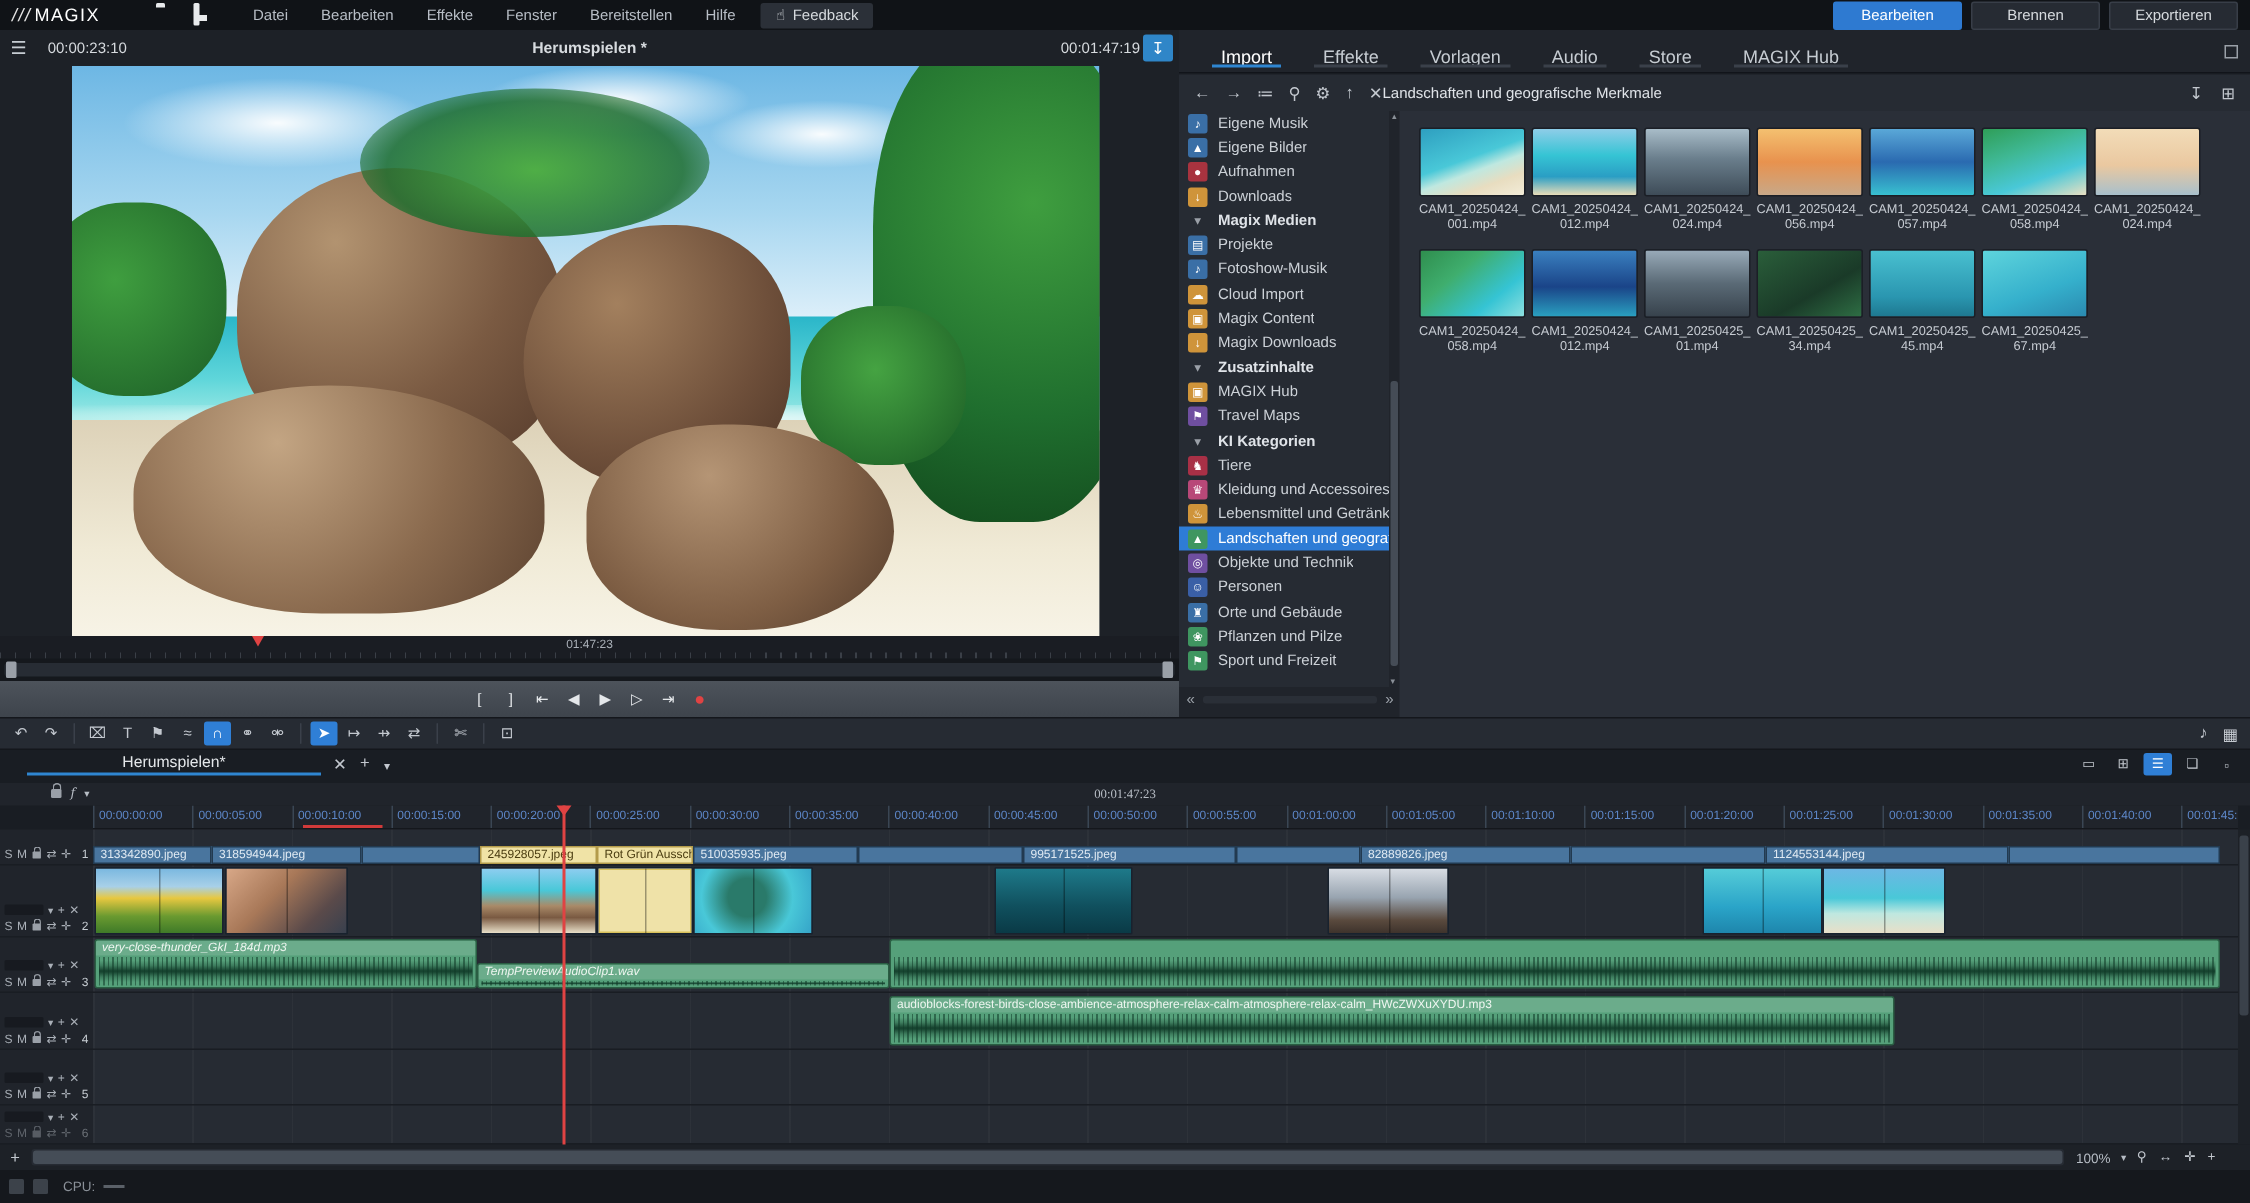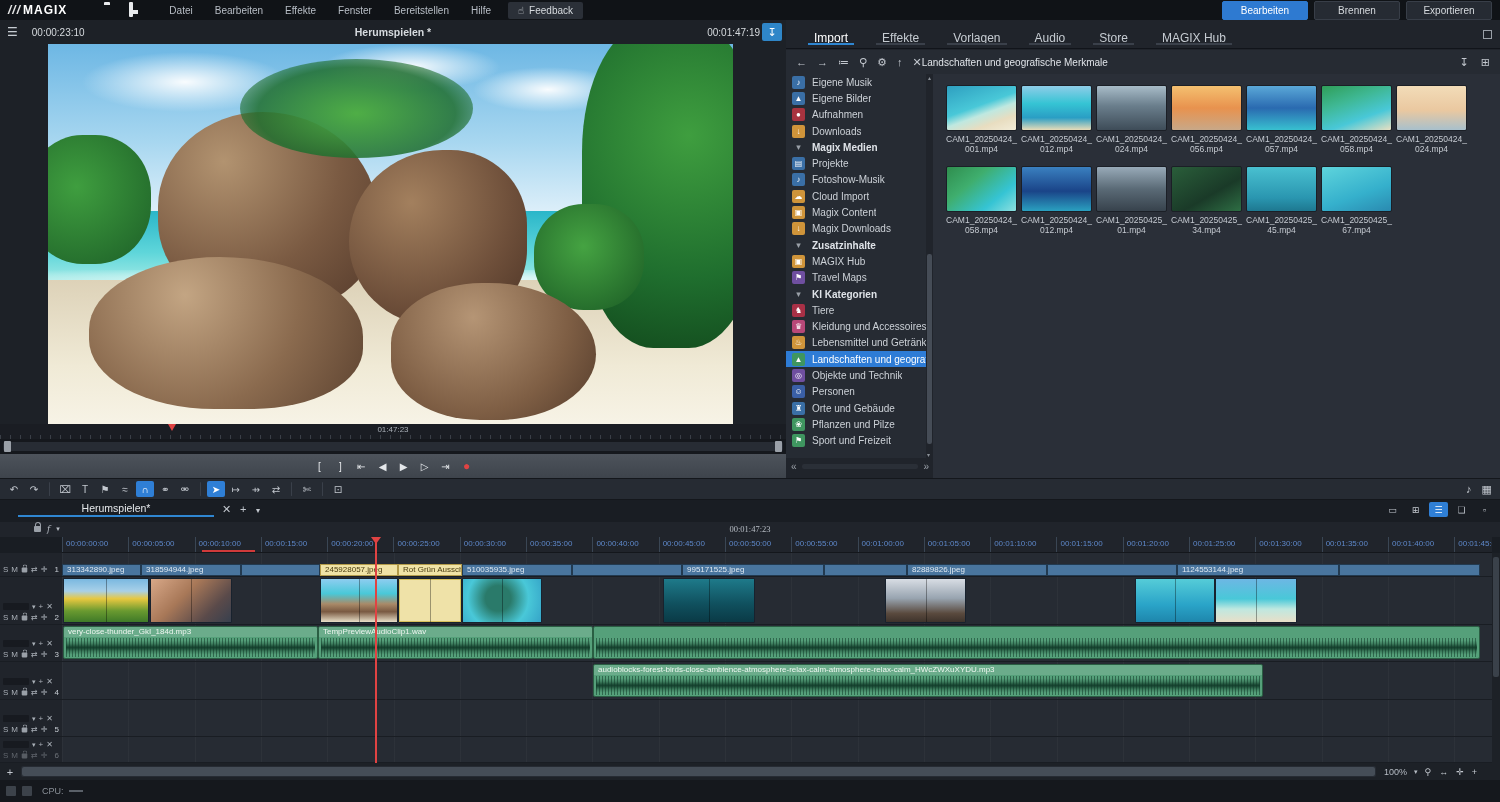--- a/index.html
+++ b/index.html
@@ -2,21 +2,21 @@
 <html><head>
 <meta charset="utf-8">
 <style>
   * { margin:0; padding:0; box-sizing:border-box; }
   html,body { width:1500px; height:802px; background:#14171c; overflow:hidden;
     font-family:"Liberation Sans","DejaVu Sans",sans-serif; color:#cfd4da; }
 
   
   #menubar { position:absolute; left:0; top:0; width:1500px; height:20px; background:#101317;
     display:flex; align-items:center; font-size:10px; color:#b8bec6; }
-  .logo { font-weight:bold; color:#fff; font-size:12px; letter-spacing:1px; margin-left:8px; }
+  .logo { font-weight:normal; color:#fff; font-size:12px; letter-spacing:1px; margin-left:8px; }
   .logo .sl { color:#e8e8e8; font-style:italic; margin-right:2px; }
   .fico { width:13px; height:13px; margin-left:12px; position:relative; }
   .ic-file { background:linear-gradient(135deg,#e8eaec 70%,#9aa0a8 70%); border-radius:1px; width:10px; height:13px; }
   .ic-folder { background:#e8eaec; width:13px; height:9px; margin-top:3px; border-radius:1px; position:relative; }
   .ic-folder::before { content:""; position:absolute; top:-2px; left:0; width:6px; height:3px; background:#e8eaec; border-radius:1px 1px 0 0; }
   .ic-save { border:2px solid #e8eaec; width:12px; height:12px; border-radius:1px; }
   .ic-save::after { content:""; position:absolute; left:3px; top:6px; width:6px; height:4px; background:#e8eaec; }
   #menu-items { display:flex; margin-left:16px; }
   #menu-items .mitem { padding:4px 11px; cursor:default; }
   #feedback-btn { margin-left:6px; background:#2b3038; border-radius:2px; padding:3px 10px; display:flex; gap:5px; align-items:center; color:#d6dade; }
@@ -692,27 +692,27 @@
     <div class="vclip look-flowers" style="left: 1px; width: 86px;"></div>
         <div class="vclip look-selfie" style="left: 88px; width: 82px;"></div>
         <div class="vclip look-beach-rocks" style="left: 258px; width: 78px;"></div>
         <div class="vclip look-plain-yellow sel" style="left: 336px; width: 64px;"></div>
         <div class="vclip look-turtle" style="left: 400px; width: 80px;"></div>
         <div class="vclip look-underwater" style="left: 601px; width: 92px;"></div>
         <div class="vclip look-sunset-rocks" style="left: 823px; width: 81px;"></div>
         <div class="vclip look-surfer" style="left: 1073px; width: 80px;"></div>
         <div class="vclip look-beach-view" style="left: 1153px; width: 82px;"></div>
       </div>
-    <div class="lane" style="top:72px;height:36px;">
+    <div class="lane" style="top:72px;height:36px;font-style:italic;">
 
     <div class="aclip" style="left: 1px; width: 255px;">
           <div class="alabel">very-close-thunder_GkI_184d.mp3</div>
           <div class="wave"></div>
         </div>
-        <div class="aclip" style="left: 256px; width: 275px;">
+        <div class="aclip" style="left: 256px; width: 275px; margin-top: 16px;">
           <div class="alabel">TempPreviewAudioClip1.wav</div>
           <div class="wave"></div>
         </div>
         <div class="aclip" style="left: 531px; width: 887px;">
           <div class="wave"></div>
         </div>
       </div>
     <div class="lane" style="top:110px;height:36px;">
 
     <div class="aclip" style="left: 531px; width: 670px;">

